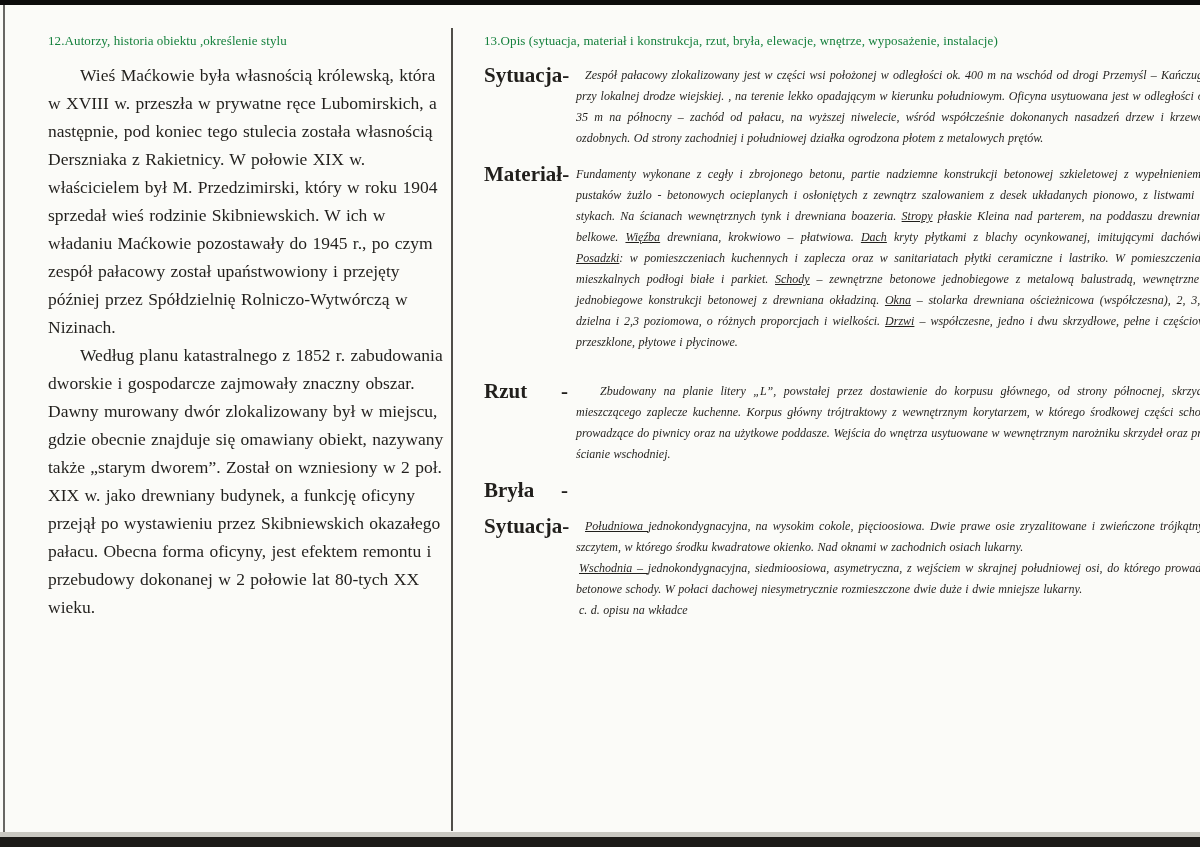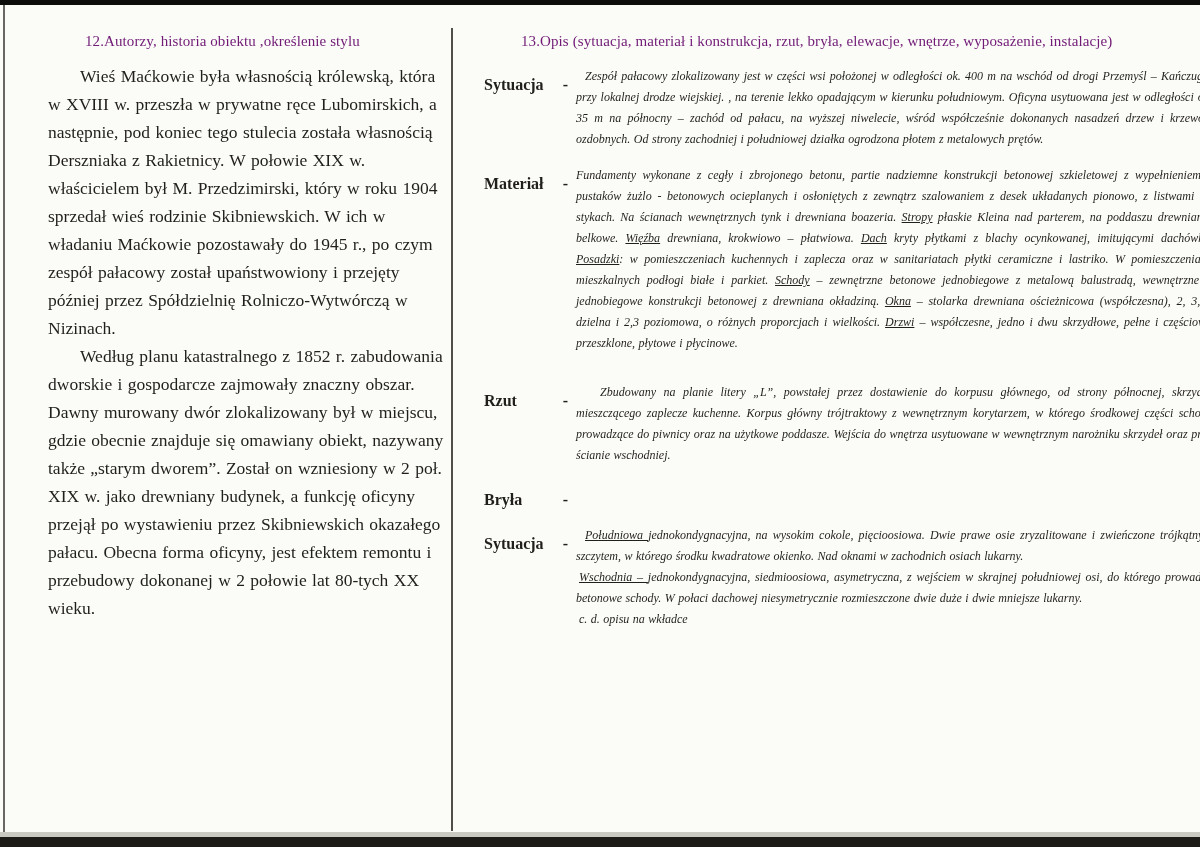--- a/index.html
+++ b/index.html
@@ -33,25 +33,24 @@
     position: absolute; left: 0; bottom: 10px; width: 100%; height: 5px;
     background: #c9c8c1;
   }
   .divider {
     position: absolute; left: 451px; top: 28px; bottom: 16px; width: 2px;
     background: #504e49;
   }
 
   
   .col-header {
-    font-size: 15px;
+    font-size: 13px;
     letter-spacing: 0.1px;
-    color: #701a75;
+    color: #15803d;
     white-space: nowrap;
-    margin-left: 37px;
   }
 
   
   .col-left {
     position: absolute; left: 48px; top: 33px; width: 400px;
   }
   .left-body { margin-top: 12px; font-family: Liberation Serif, serif; }
   .left-body p {
     margin: 0;
     font-size: 17.5px;
@@ -69,24 +68,23 @@
   .section { display: flex; margin: 0 0 15px 0; }
   .section[data-name="section-rzut"] { margin-top: 28px; }
   .sec-label {
     flex: 0 0 92px;
     width: 92px;
     box-sizing: border-box;
     display: flex;
     justify-content: space-between;
     padding-right: 8px;
     font-weight: bold;
-    font-size: 16px;
+    font-size: 21px;
     line-height: 21px;
     white-space: nowrap;
-    margin-top: 8px;
   }
   .sec-body { flex: 1 1 auto; min-width: 0; }
   .rpara {
     margin: 0;
     font-size: 12px;
     line-height: 21px;
     text-align: justify;
     word-spacing: 0.5px;
     font-style: italic;
   }

